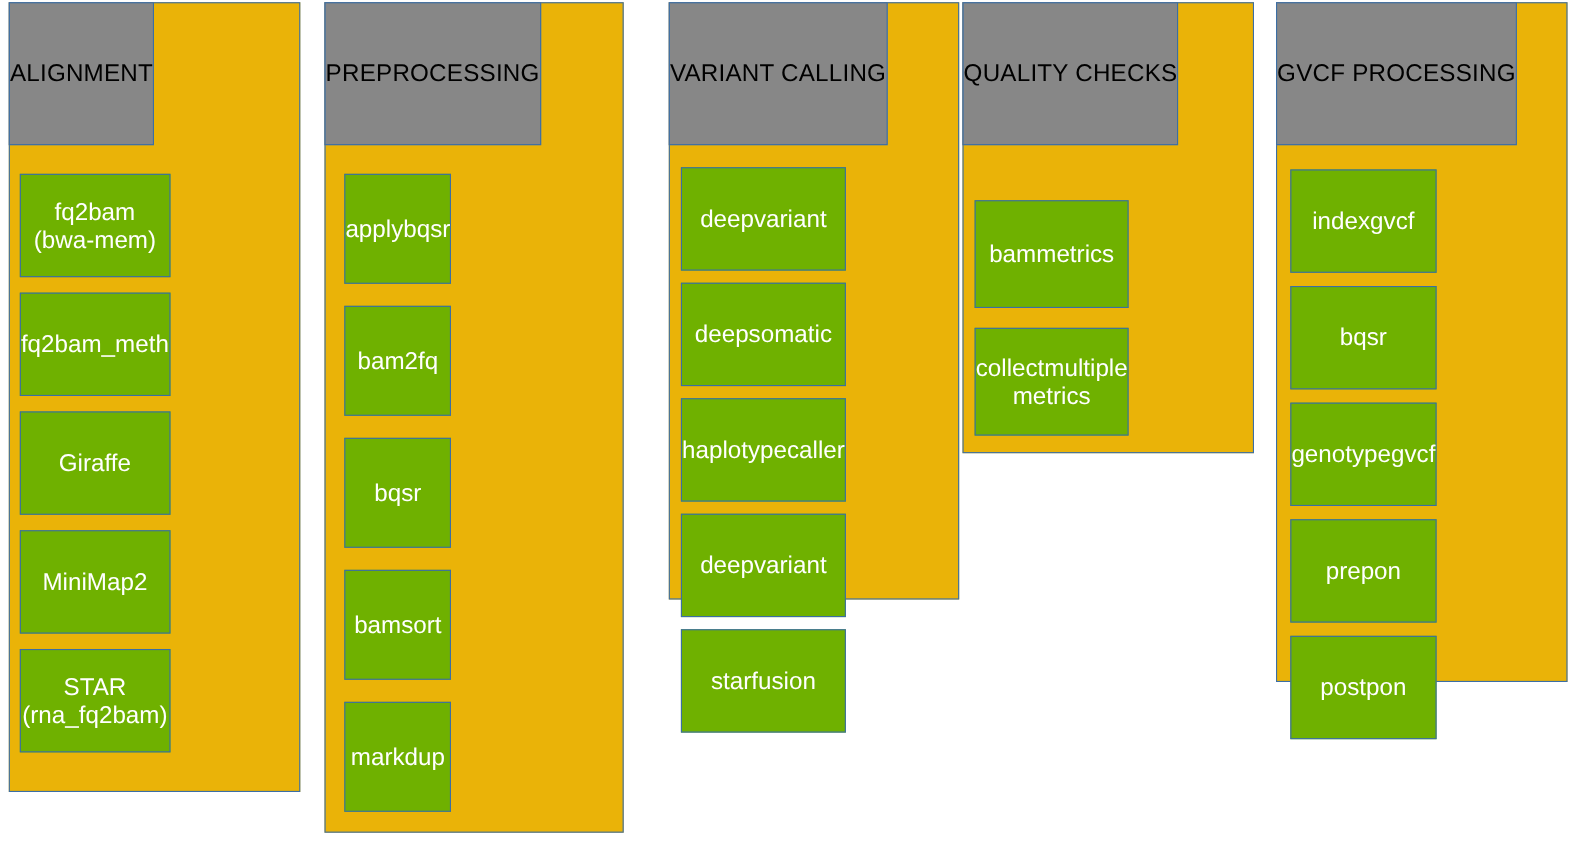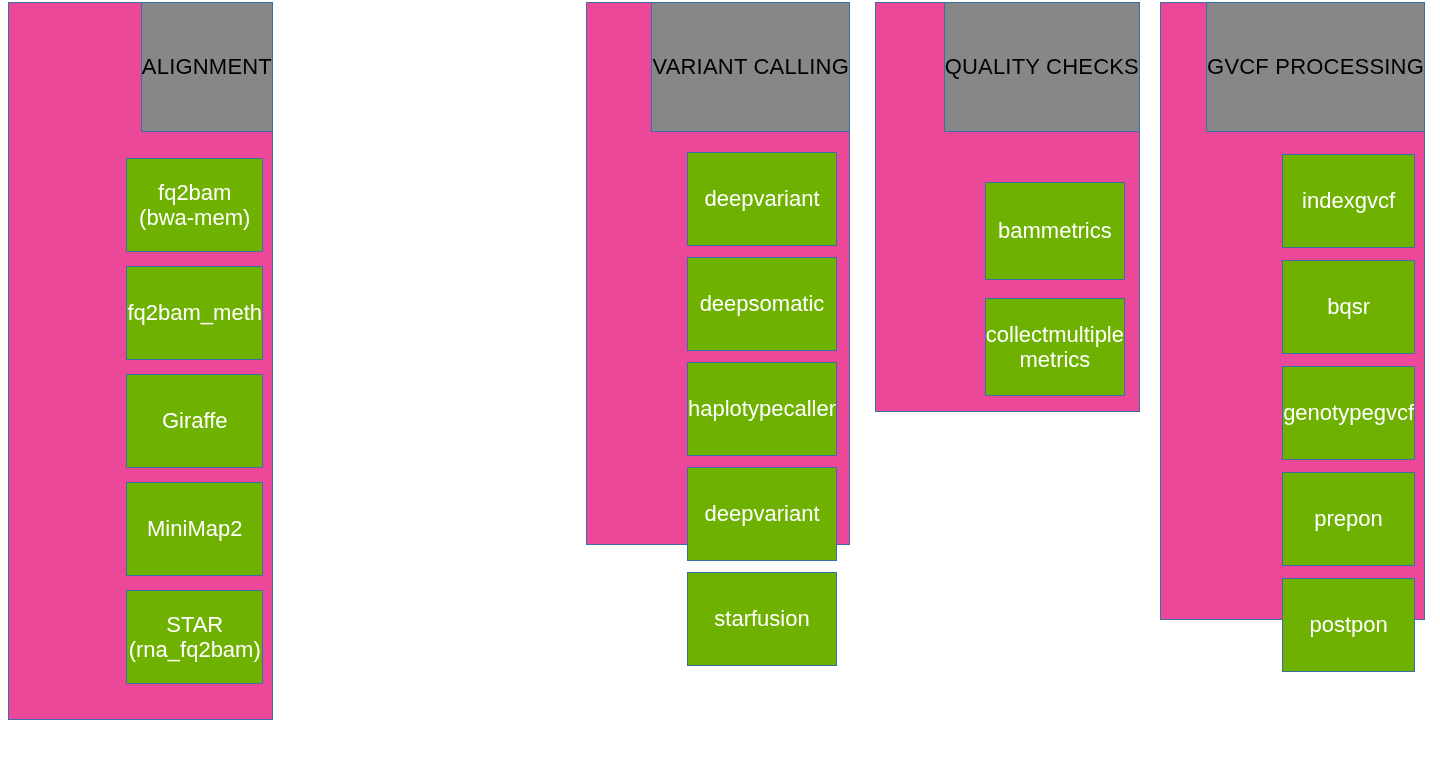--- a/index.html
+++ b/index.html
@@ -15,24 +15,24 @@
   }
   #board {
     position: relative;
     width: 1440px;
     height: 768px;
   }
   .column {
     position: absolute;
     box-sizing: border-box;
     border: 1px solid #3B6EA5;
-    background: #ec4899;
+    background: #eab308;
     display: flex;
     flex-direction: column;
-    align-items: flex-end;
+    align-items: flex-start;
   }
   .col-header {
     box-sizing: border-box;
     background: #878787;
     border: 1px solid #3B6EA5;
     color: #000000;
     display: flex;
     align-items: center;
     justify-content: center;
     text-align: center;
@@ -58,21 +58,21 @@
     justify-content: center;
     text-align: center;
     font-size: 22px;
     line-height: 1.15;
     white-space: pre-line;
   }
 
   
   #col-0 { left: 8px;    top: 2px;  width: 265px; height: 718px; }
   #col-1 { left: 295px;  top: 2px;  width: 272px; height: 755px; }
-  #col-2 { left: 586px;  top: 2px;  width: 264px; height: 543px; }
+  #col-2 { left: 608px;  top: 2px;  width: 264px; height: 543px; }
   #col-3 { left: 875px;  top: 2px;  width: 265px; height: 410px; }
   #col-4 { left: 1160px; top: 2px;  width: 265px; height: 618px; }
 
   #col-0 .col-header { height: 130px; margin: -1px -1px 0 -1px; }
   #col-1 .col-header { height: 130px; margin: -1px -1px 0 -1px; }
   #col-2 .col-header { height: 130px; margin: -1px -1px 0 -1px; }
   #col-3 .col-header { height: 130px; margin: -1px -1px 16px -1px; }
   #col-4 .col-header { height: 130px; margin: -1px -1px 0 -1px; }
 
   #col-0 .col-body { padding: 26px 9px 8px 9px; gap: 14px; }
@@ -98,20 +98,30 @@
       <div class="node">fq2bam
 (bwa-mem)</div>
       <div class="node">fq2bam_meth</div>
       <div class="node">Giraffe</div>
       <div class="node">MiniMap2</div>
       <div class="node">STAR
 (rna_fq2bam)</div>
     </div>
   </div>
 
+  <div class="column" id="col-1">
+    <div class="col-header">PREPROCESSING</div>
+    <div class="col-body">
+      <div class="node">applybqsr</div>
+      <div class="node">bam2fq</div>
+      <div class="node">bqsr</div>
+      <div class="node">bamsort</div>
+      <div class="node">markdup</div>
+    </div>
+  </div>
 
   <div class="column" id="col-2">
     <div class="col-header">VARIANT CALLING</div>
     <div class="col-body">
       <div class="node">deepvariant</div>
       <div class="node">deepsomatic</div>
       <div class="node">haplotypecaller</div>
       <div class="node">deepvariant</div>
       <div class="node">starfusion</div>
     </div>

